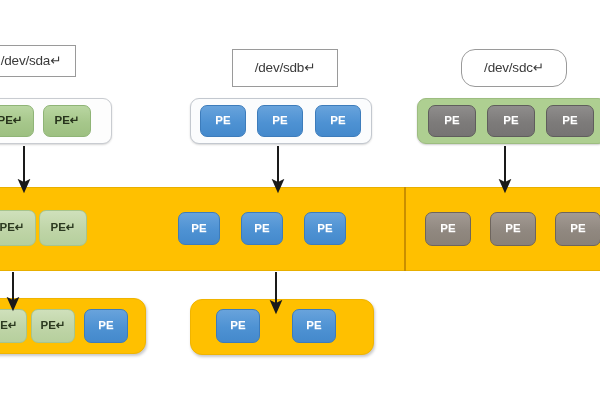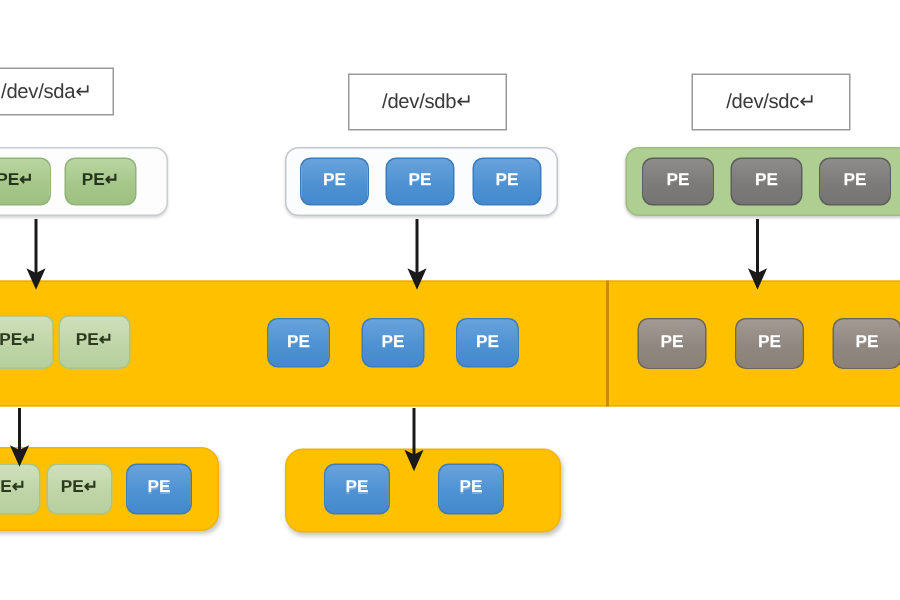--- a/index.html
+++ b/index.html
@@ -139,21 +139,21 @@
   }
 </style>
 </head>
 <body>
 
 <div id="canvas">
 
   <div id="dev-labels">
       <div class="dev-label" style="left: -14px; top: 41px; width: 90px; height: 32px;">/dev/sda↵</div>
       <div class="dev-label" style="left: 232px; top: 45px; width: 106px; height: 38px;">/dev/sdb↵</div>
-      <div class="dev-label" style="left: 461px; top: 45px; width: 106px; height: 38px;">/dev/sdc↵</div>
+      <div class="dev-label" style="left: 461px; top: 45px; width: 106px; height: 38px; border-radius: 14px;">/dev/sdc↵</div>
     </div>
 
   <div id="disks">
       <div class="disk disk-plain" style="left: -22px; top: 94px; width: 134px; height: 46px;"></div>
       <div class="pe pe-green" style="left: -14px; top: 101px; width: 48px; height: 32px;">PE↵</div>
       <div class="pe pe-green" style="left: 43px; top: 101px; width: 48px; height: 32px;">PE↵</div>
       <div class="disk disk-blueish" style="left: 190px; top: 94px; width: 182px; height: 46px;"></div>
       <div class="pe pe-blue" style="left: 200px; top: 101px; width: 46px; height: 32px;">PE</div>
       <div class="pe pe-blue" style="left: 257px; top: 101px; width: 46px; height: 32px;">PE</div>
       <div class="pe pe-blue" style="left: 315px; top: 101px; width: 46px; height: 32px;">PE</div>

